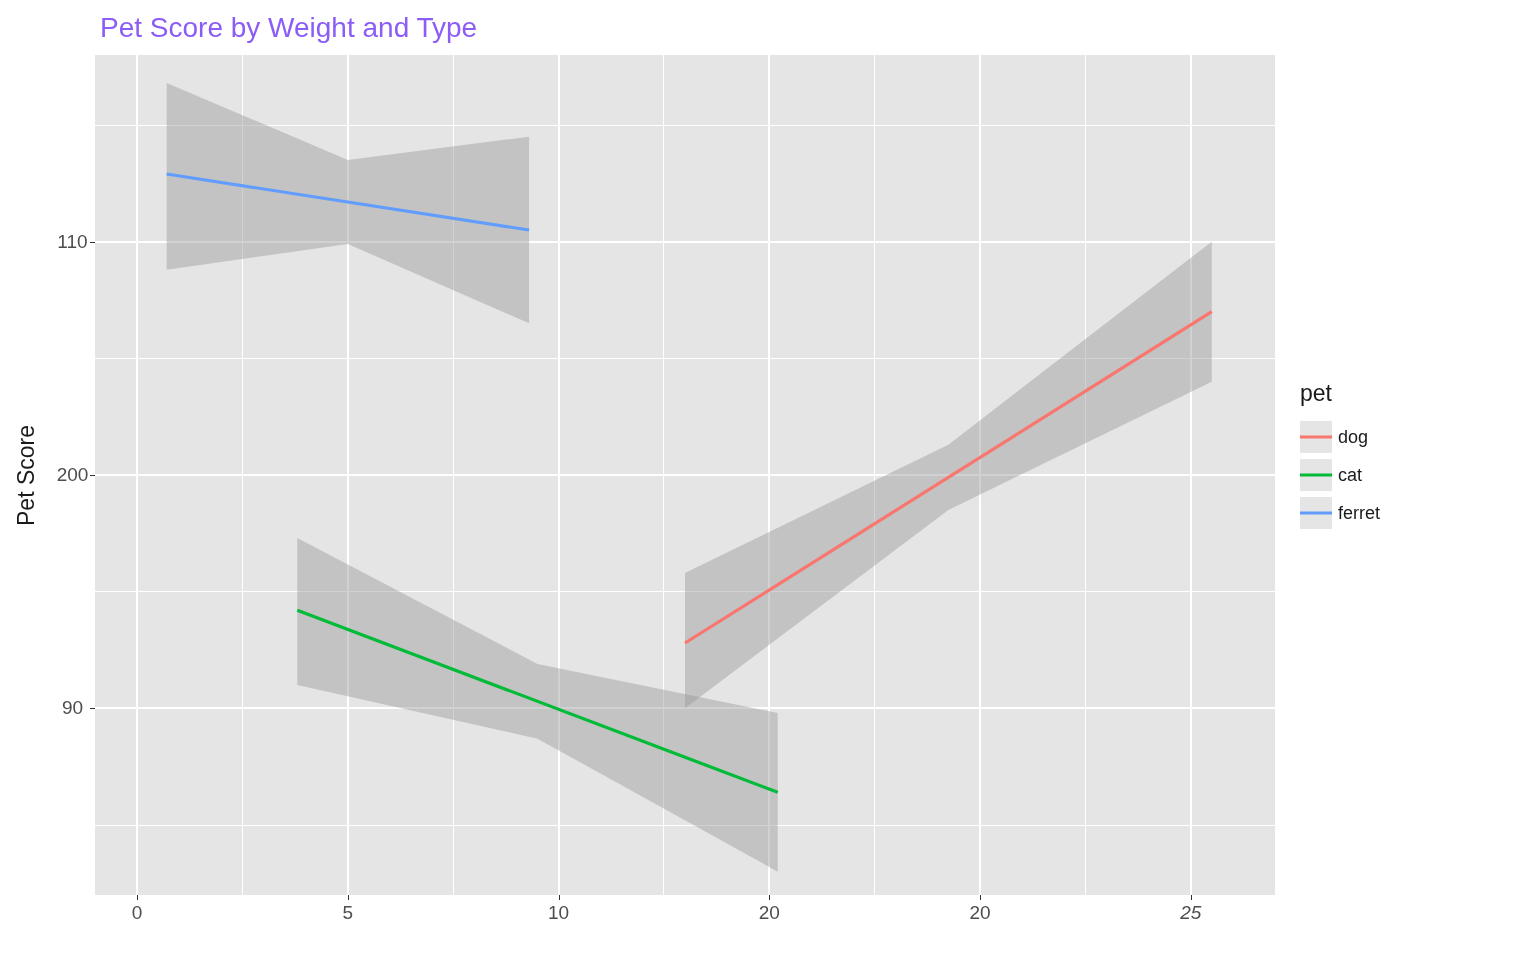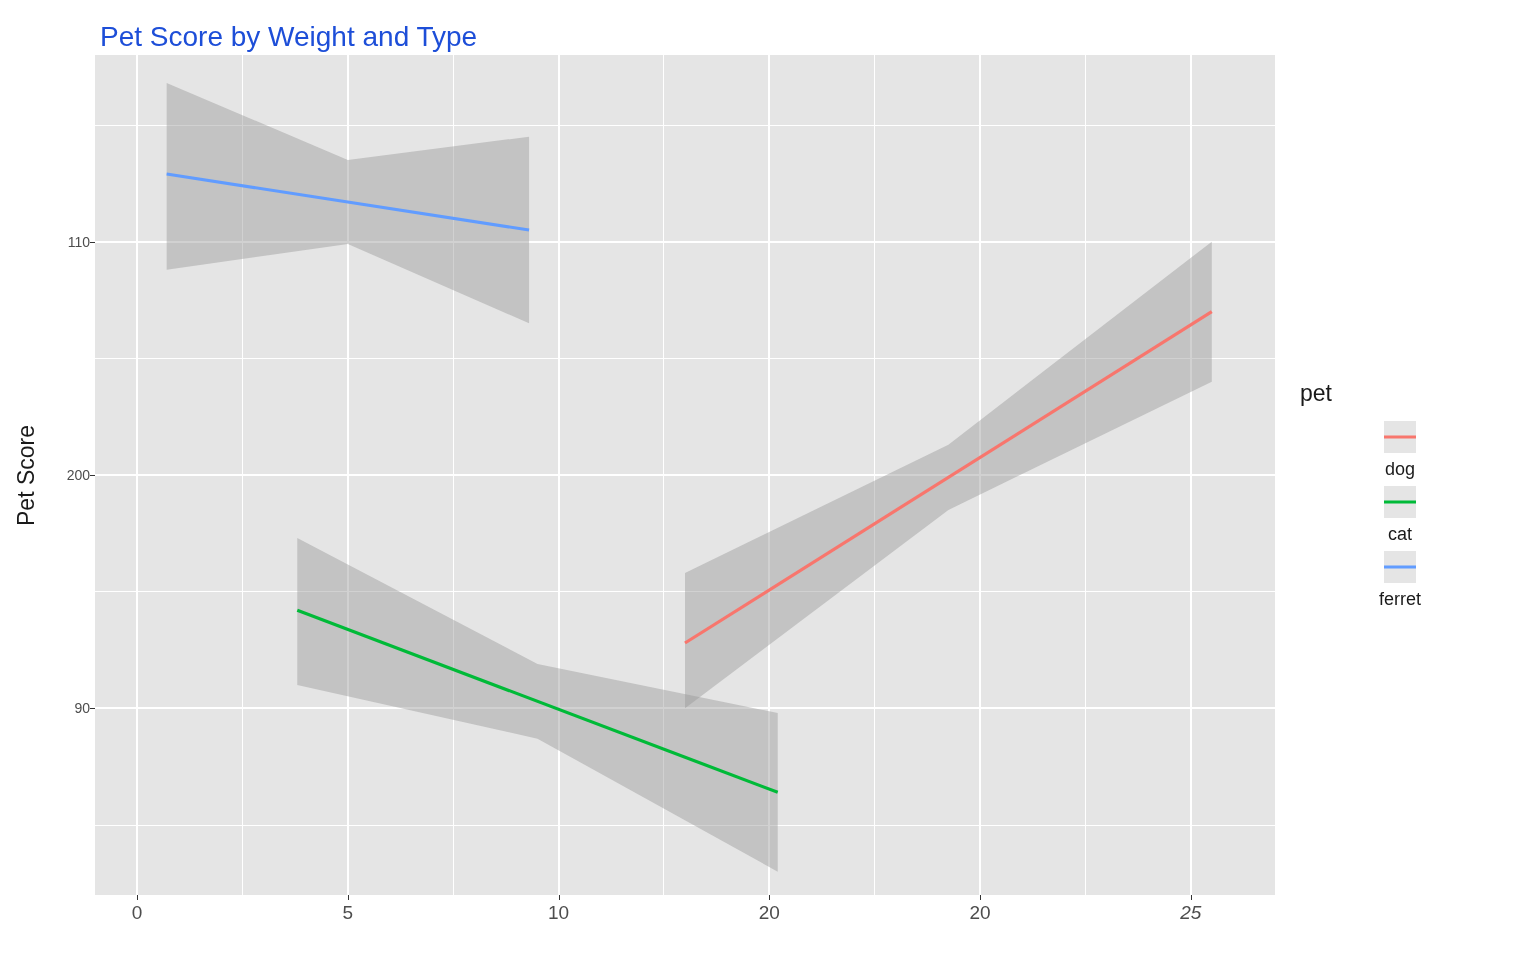--- a/index.html
+++ b/index.html
@@ -16,22 +16,21 @@
     left: 0; top: 0;
     width: 1536px;
     height: 960px;
   }
   .title {
     position: absolute;
     left: 100px;
     top: 12px;
     font-size: 28px;
     font-weight: 400;
-    color: #1d4ed8;
-    margin-top: 9px;
+    color: #8b5cf6;
   }
   .plot-panel {
     position: absolute;
     left: 95px;
     top: 55px;
     width: 1180px;
     height: 840px;
     background: #e5e5e5;
   }
   .gridline-v, .gridline-h {
@@ -45,24 +44,24 @@
   .axis-tick-x {
     position: absolute;
     top: 902px;
     font-size: 19px;
     color: #4d4d4d;
     transform: translateX(-50%);
   }
   .axis-tick-y {
     position: absolute;
     left: 55px;
-    font-size: 14px;
+    font-size: 19px;
     color: #4d4d4d;
     transform: translateY(-50%);
-    text-align: right;
+    text-align: center;
     width: 35px;
   }
   .axis-tick-mark-x {
     position: absolute;
     top: 895px;
     width: 1px;
     height: 5px;
     background: #333;
   }
   .axis-tick-mark-y {
@@ -106,21 +105,20 @@
   .legend-title {
     font-size: 23px;
     color: #1a1a1a;
     margin-bottom: 14px;
   }
   .legend-item {
     display: flex;
     align-items: center;
     gap: 6px;
     margin-bottom: 6px;
-    flex-direction: column;
   }
   .legend-swatch {
     width: 32px;
     height: 32px;
     background: #e5e5e5;
     position: relative;
     flex-shrink: 0;
   }
   .legend-swatch .line {
     position: absolute;

